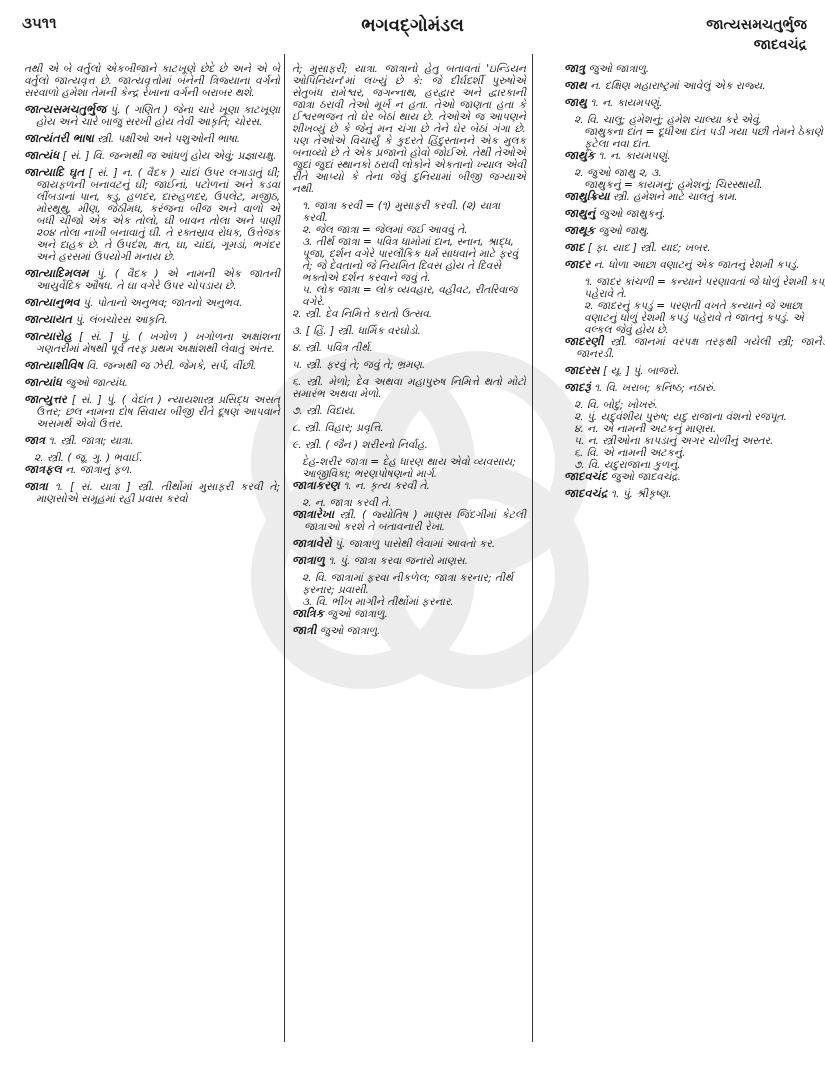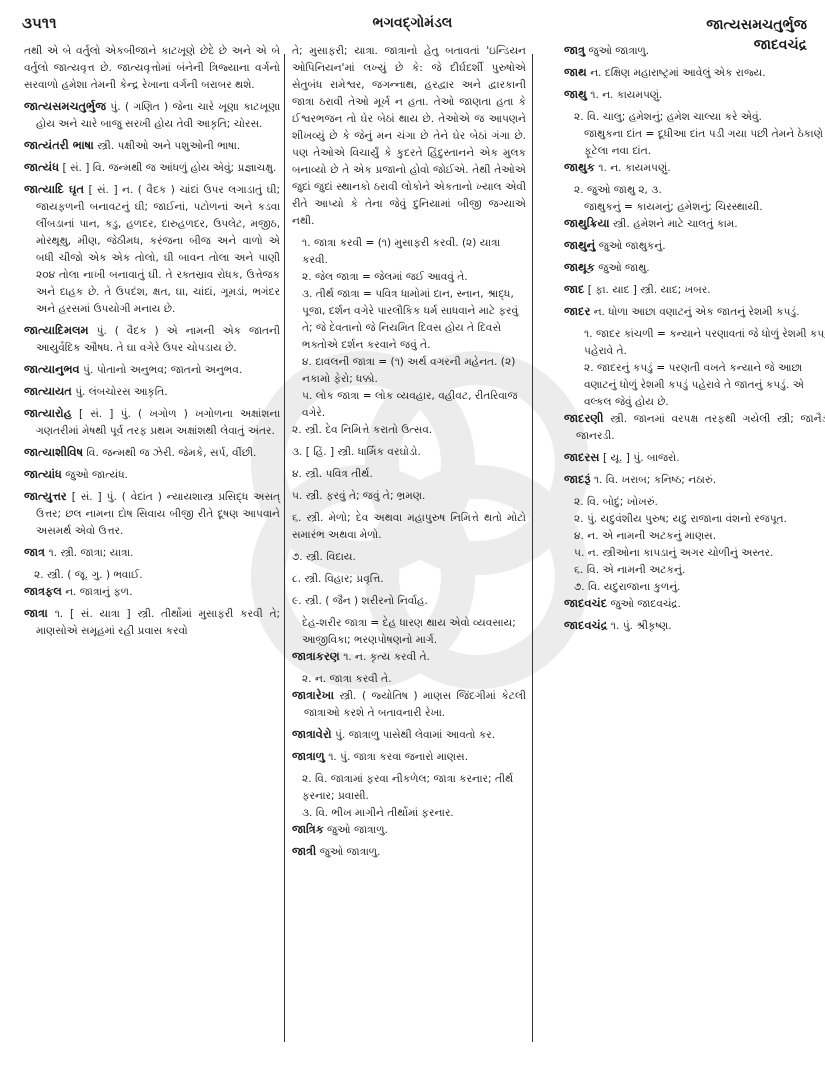--- a/index.html
+++ b/index.html
@@ -10,24 +10,24 @@
     position: relative;
   }
   .watermark {
     position: absolute; left: 230px; top: 330px; width: 380px; height: 380px;
     pointer-events: none; opacity: 0.07;
   }
   .header {
     position: absolute; top: 14px; left: 0; width: 825px; height: 40px;
   }
   .hdr-page { position: absolute; left: 22px; top: 0; font-size: 15px; font-weight: bold; }
-  .hdr-center { position: absolute; left: 0; width: 825px; top: 0; text-align: center; font-size: 14px; font-weight: bold; }
+  .hdr-center { position: absolute; left: 0; width: 825px; top: 0; text-align: center; font-size: 18px; font-weight: bold; }
   .hdr-right { position: absolute; right: 18px; top: 0; text-align: right; font-size: 14px; font-weight: bold; line-height: 20px; }
   .col {
-    position: absolute; top: 42px; font-size: 10.6px; line-height: 17px;
+    position: absolute; top: 62px; font-size: 10.6px; line-height: 12px; font-style: italic;
   }
   .col-left { left: 24px; width: 256px; }
   .col-mid { left: 292px; width: 234px; }
   .col-right { left: 540px; width: 270px; margin-left: 24px; }
   .rule { position: absolute; top: 54px; width: 1px; height: 988px; background: #333; }
   .rule-1 { left: 284px; }
   .rule-2 { left: 532px; }
   .entry { margin: 0 0 5px 0; padding-left: 12px; text-indent: -12px; text-align: justify; }
   .entry.cont { padding-left: 0; text-indent: 0; }
   .sub { padding-left: 10px; text-indent: 0; margin: 0; }
@@ -73,21 +73,20 @@
     <p class="entry"><span class="hw">જાત્ર</span> <span>૧. સ્ત્રી. જાત્રા; યાત્રા.</span></p>
     <p class="sub">૨. સ્ત્રી. ( જૂ. ગુ. ) ભવાઈ.</p>
     <p class="entry"><span class="hw">જાત્રફલ</span> <span>ન. જાત્રાનું ફળ.</span></p>
     <p class="entry"><span class="hw">જાત્રા</span> <span>૧. [ સં. યાત્રા ] સ્ત્રી. તીર્થોમાં મુસાફરી કરવી તે; માણસોએ સમૂહમાં રહી પ્રવાસ કરવો</span></p>
   </div>
 <div class="col col-mid">
     <p class="entry cont">તે; મુસાફરી; યાત્રા. જાત્રાનો હેતુ બતાવતાં 'ઇન્ડિયન ઓપિનિયન'માં લખ્યું છે કે: જે દીર્ઘદર્શી પુરુષોએ સેતુબંધ રામેશ્વર, જગન્નાથ, હરદ્વાર અને દ્વારકાની જાત્રા ઠરાવી તેઓ મૂર્ખ ન હતા. તેઓ જાણતા હતા કે ઈશ્વરભજન તો ઘેર બેઠાં થાય છે. તેઓએ જ આપણને શીખવ્યું છે કે જેનું મન ચંગા છે તેને ઘેર બેઠાં ગંગા છે. પણ તેઓએ વિચાર્યું કે કુદરતે હિંદુસ્તાનને એક મુલક બનાવ્યો છે તે એક પ્રજાનો હોવો જોઈએ. તેથી તેઓએ જુદાં જુદાં સ્થાનકો ઠરાવી લોકોને એકતાનો ખ્યાલ એવી રીતે આપ્યો કે તેના જેવું દુનિયામાં બીજી જગ્યાએ નથી.</p>
     <p class="sub">૧. જાત્રા કરવી = (૧) મુસાફરી કરવી. (૨) યાત્રા કરવી.</p>
     <p class="sub">૨. જેલ જાત્રા = જેલમાં જઈ આવવું તે.</p>
     <p class="sub">૩. તીર્થ જાત્રા = પવિત્ર ધામોમાં દાન, સ્નાન, શ્રાદ્ધ, પૂજા, દર્શન વગેરે પારલૌકિક ધર્મ સાધવાને માટે ફરવું તે; જે દેવતાનો જે નિયમિત દિવસ હોય તે દિવસે ભક્તોએ દર્શન કરવાને જવું તે.</p>
-    <p class="sub">૪. દાવલની જાત્રા = (૧) અર્થ વગરની મહેનત. (૨) નકામો ફેરો; ધક્કો.</p>
     <p class="sub">૫. લોક જાત્રા = લોક વ્યવહાર, વહીવટ, રીતરિવાજ વગેરે.</p>
     <p class="entry cont">૨. સ્ત્રી. દેવ નિમિત્તે કરાતો ઉત્સવ.</p>
     <p class="entry cont">૩. [ હિં. ] સ્ત્રી. ધાર્મિક વરઘોડો.</p>
     <p class="entry cont">૪. સ્ત્રી. પવિત્ર તીર્થ.</p>
     <p class="entry cont">૫. સ્ત્રી. ફરવું તે; જવું તે; ભ્રમણ.</p>
     <p class="entry cont">૬. સ્ત્રી. મેળો; દેવ અથવા મહાપુરુષ નિમિત્તે થતો મોટો સમારંભ અથવા મેળો.</p>
     <p class="entry cont">૭. સ્ત્રી. વિદાય.</p>
     <p class="entry cont">૮. સ્ત્રી. વિહાર; પ્રવૃત્તિ.</p>
     <p class="entry cont">૯. સ્ત્રી. ( જૈન ) શરીરનો નિર્વાહ.</p>
     <p class="sub">દેહ-શરીર જાત્રા = દેહ ધારણ થાય એવો વ્યવસાય; આજીવિકા; ભરણપોષણનો માર્ગ.</p>

